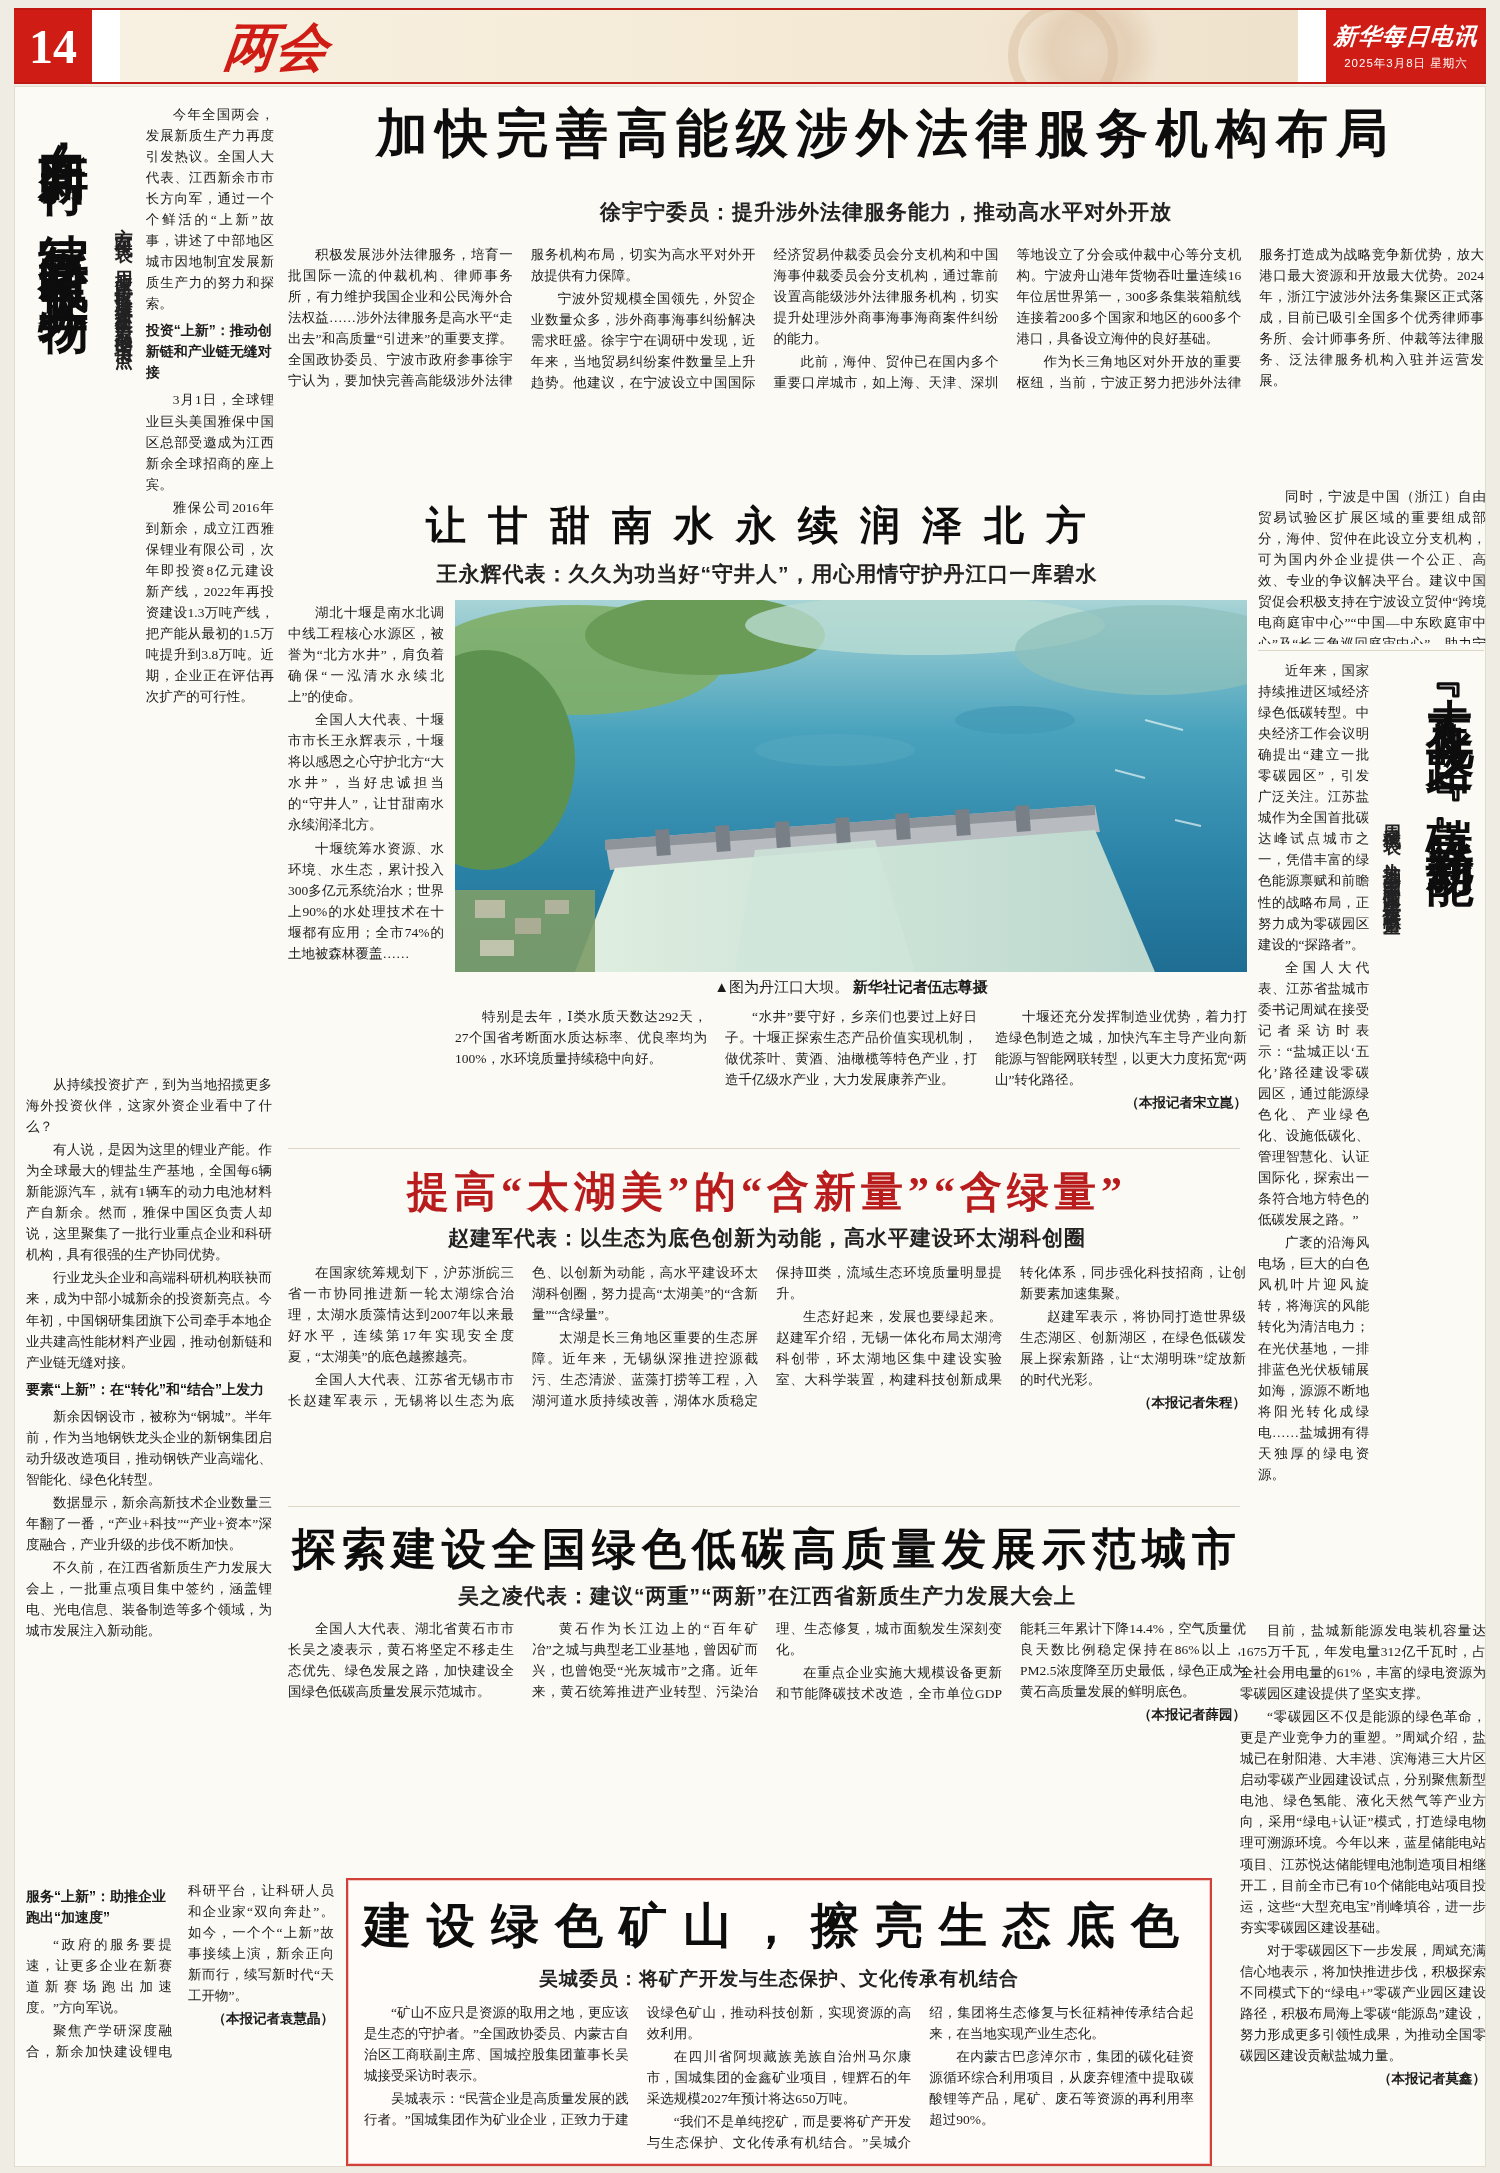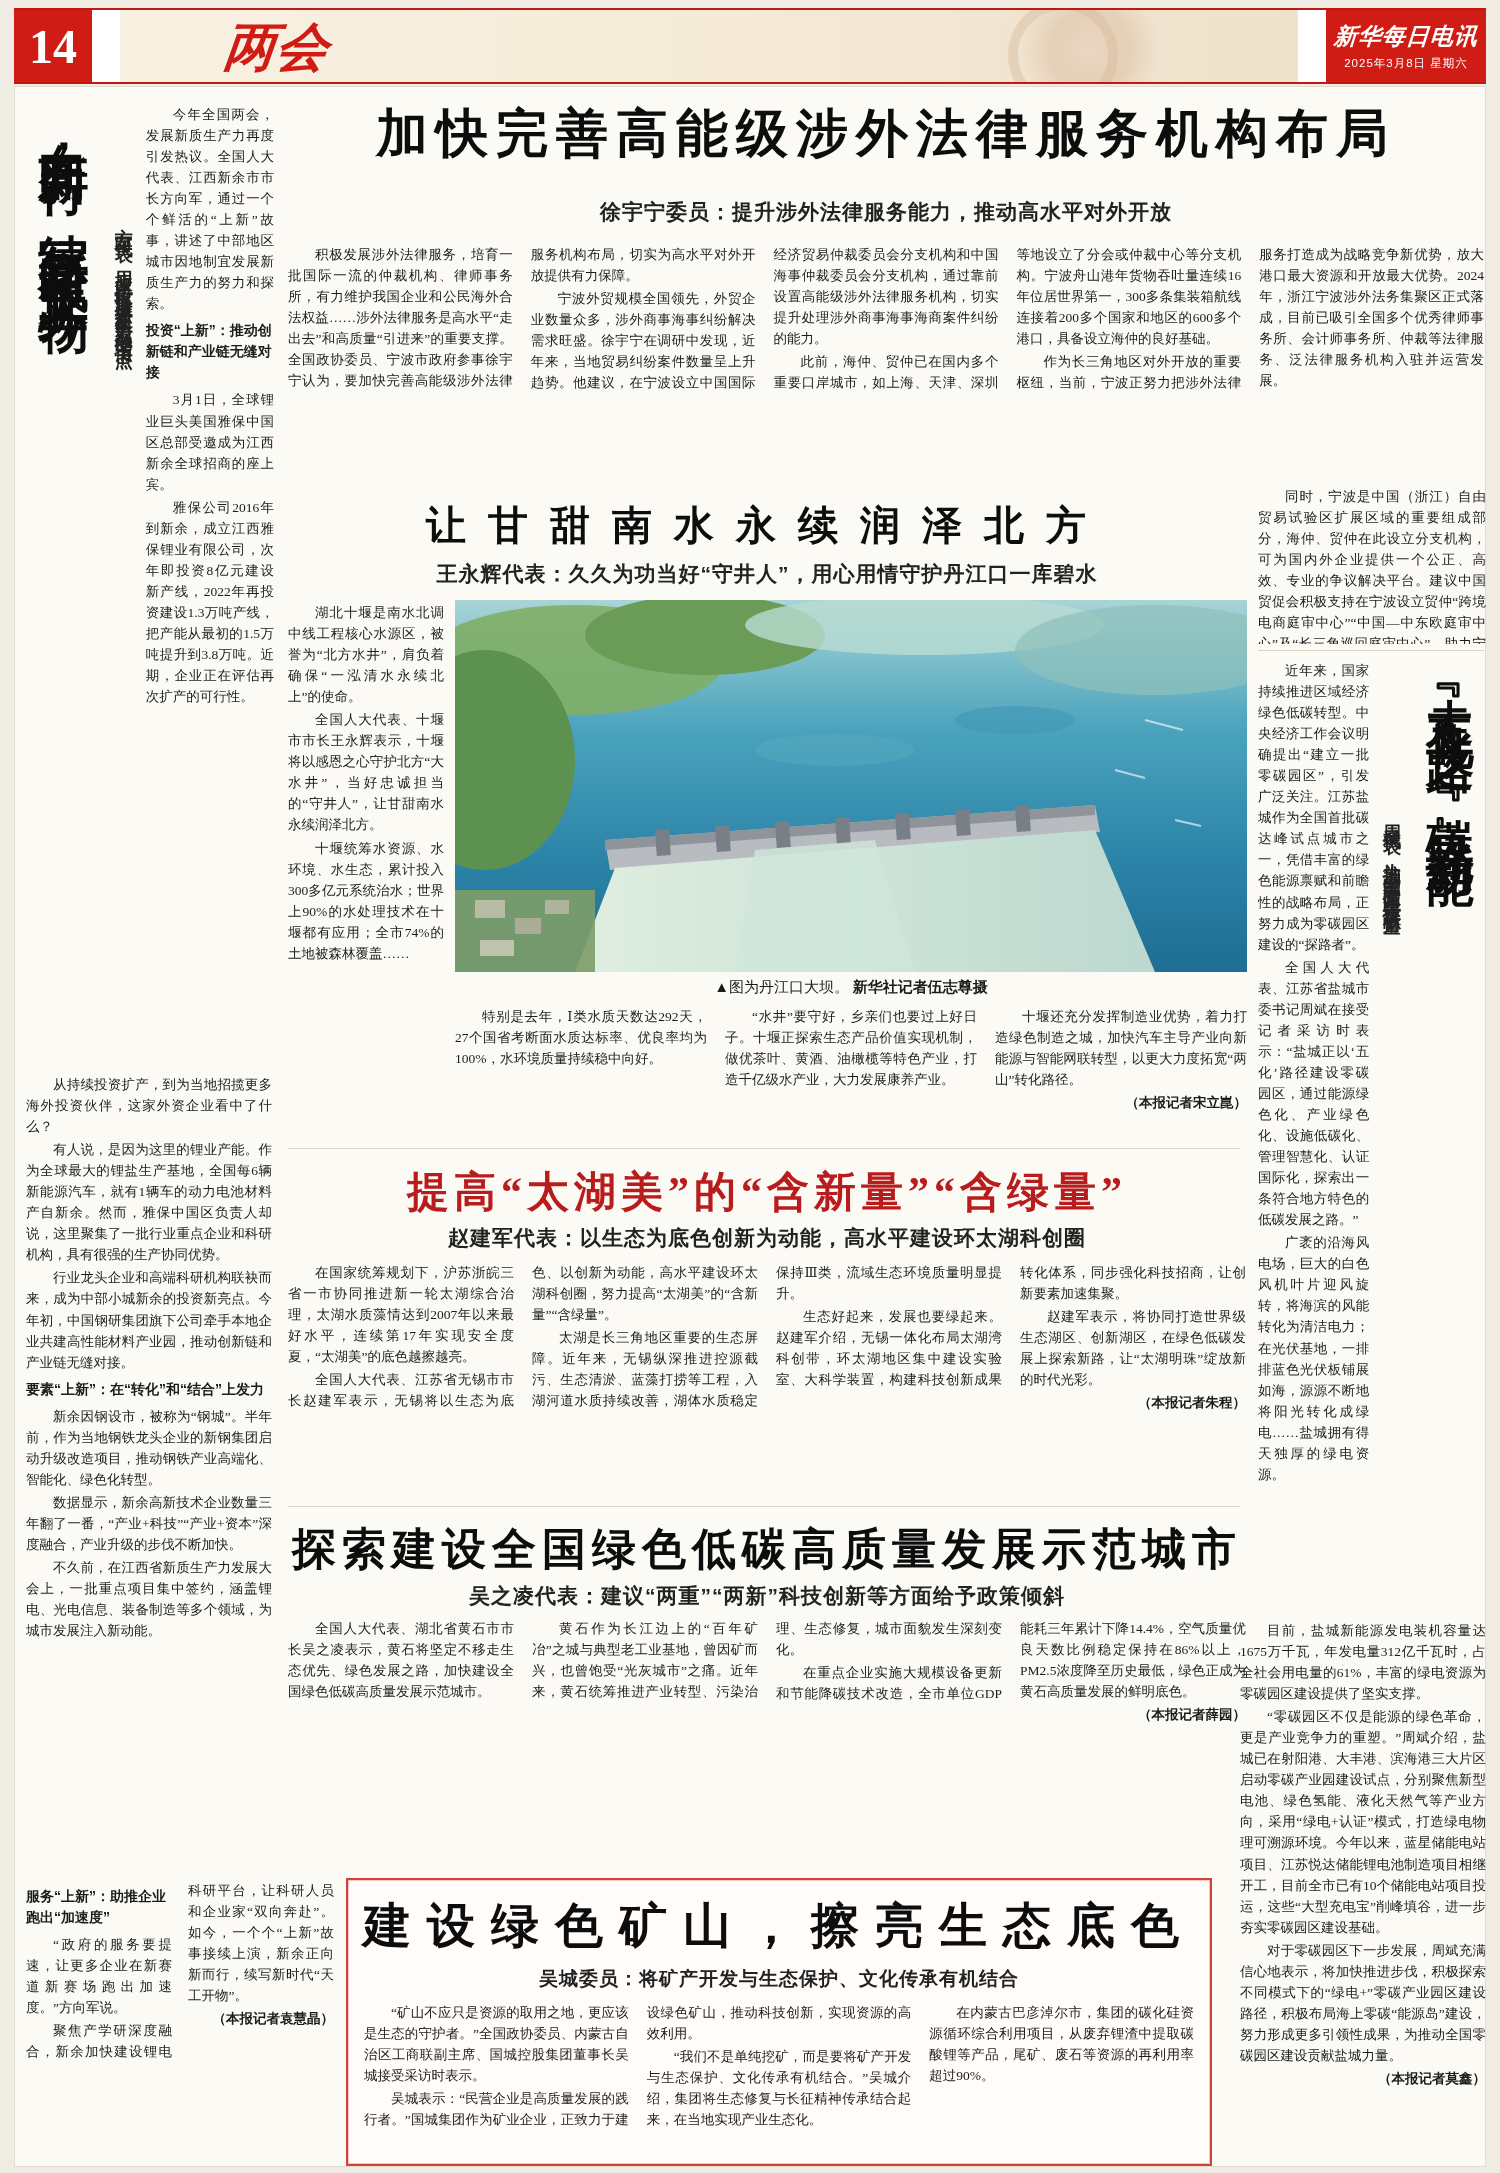--- a/index.html
+++ b/index.html
@@ -197,34 +197,35 @@
 <div class="blk cols4" style="left:288px;top:1262px;width:958px;height:232px;">
     <p class="para">在国家统筹规划下，沪苏浙皖三省一市协同推进新一轮太湖综合治理，太湖水质藻情达到2007年以来最好水平，连续第17年实现安全度夏，“太湖美”的底色越擦越亮。</p>
     <p class="para">全国人大代表、江苏省无锡市市长赵建军表示，无锡将以生态为底色、以创新为动能，高水平建设环太湖科创圈，努力提高“太湖美”的“含新量”“含绿量”。</p>
     <p class="para">太湖是长三角地区重要的生态屏障。近年来，无锡纵深推进控源截污、生态清淤、蓝藻打捞等工程，入湖河道水质持续改善，湖体水质稳定保持Ⅲ类，流域生态环境质量明显提升。</p>
     <p class="para">生态好起来，发展也要绿起来。赵建军介绍，无锡一体化布局太湖湾科创带，环太湖地区集中建设实验室、大科学装置，构建科技创新成果转化体系，同步强化科技招商，让创新要素加速集聚。</p>
     <p class="para">赵建军表示，将协同打造世界级生态湖区、创新湖区，在绿色低碳发展上探索新路，让“太湖明珠”绽放新的时代光彩。</p>
     <p class="byline">（本报记者朱程）</p>
   </div>
 
 <div class="blk h-low" style="left:288px;top:1520px;width:958px;height:56px;">探索建设全国绿色低碳高质量发展示范城市</div>
-<div class="blk h-sub" style="left:288px;top:1582px;width:958px;height:30px;">吴之凌代表：建议“两重”“两新”科技创新等方面给予政策倾斜</div>
+<div class="blk h-sub" style="left:288px;top:1582px;width:958px;height:30px;">吴之凌代表：建议“两重”“两新”在江西省新质生产力发展大会上</div>
 <div class="blk cols4" style="left:288px;top:1618px;width:958px;height:244px;">
     <p class="para">全国人大代表、湖北省黄石市市长吴之凌表示，黄石将坚定不移走生态优先、绿色发展之路，加快建设全国绿色低碳高质量发展示范城市。</p>
     <p class="para">黄石作为长江边上的“百年矿冶”之城与典型老工业基地，曾因矿而兴，也曾饱受“光灰城市”之痛。近年来，黄石统筹推进产业转型、污染治理、生态修复，城市面貌发生深刻变化。</p>
     <p class="para">在重点企业实施大规模设备更新和节能降碳技术改造，全市单位GDP能耗三年累计下降14.4%，空气质量优良天数比例稳定保持在86%以上，PM2.5浓度降至历史最低，绿色正成为黄石高质量发展的鲜明底色。</p>
     <p class="byline">（本报记者薛园）</p>
   </div>
 
 <div class="redbox" style="left:346px;top:1878px;width:862px;height:284px;">
   <div class="h-mine" style="margin-top:14px;">建设绿色矿山，擦亮生态底色</div>
   <div class="h-sub" style="margin-top:8px;font-size:19px;">吴城委员：将矿产开发与生态保护、文化传承有机结合</div>
   <div class="cols3" style="margin:10px 16px 0 16px;height:162px;overflow:hidden;">
       <p class="para">“矿山不应只是资源的取用之地，更应该是生态的守护者。”全国政协委员、内蒙古自治区工商联副主席、国城控股集团董事长吴城接受采访时表示。</p>
       <p class="para">吴城表示：“民营企业是高质量发展的践行者。”国城集团作为矿业企业，正致力于建设绿色矿山，推动科技创新，实现资源的高效利用。</p>
+      <p class="para">在四川省阿坝藏族羌族自治州马尔康市，国城集团的金鑫矿业项目，锂辉石的年采选规模2027年预计将达650万吨。</p>
       <p class="para">“我们不是单纯挖矿，而是要将矿产开发与生态保护、文化传承有机结合。”吴城介绍，集团将生态修复与长征精神传承结合起来，在当地实现产业生态化。</p>
       <p class="para">在内蒙古巴彦淖尔市，集团的碳化硅资源循环综合利用项目，从废弃锂渣中提取碳酸锂等产品，尾矿、废石等资源的再利用率超过90%。</p>
     </div>
 </div>
 
 <div class="blk" style="left:1258px;top:486px;width:228px;height:158px;">
     <p class="para">同时，宁波是中国（浙江）自由贸易试验区扩展区域的重要组成部分，海仲、贸仲在此设立分支机构，可为国内外企业提供一个公正、高效、专业的争议解决平台。建议中国贸促会积极支持在宁波设立贸仲“跨境电商庭审中心”“中国—中东欧庭审中心”及“长三角巡回庭审中心”，助力宁波更好服务于长三角乃至长江经济带对外贸易发展。</p>
   </div>
 
 <div class="blk" style="left:1258px;top:660px;width:228px;height:950px;display:flex;gap:8px;">

